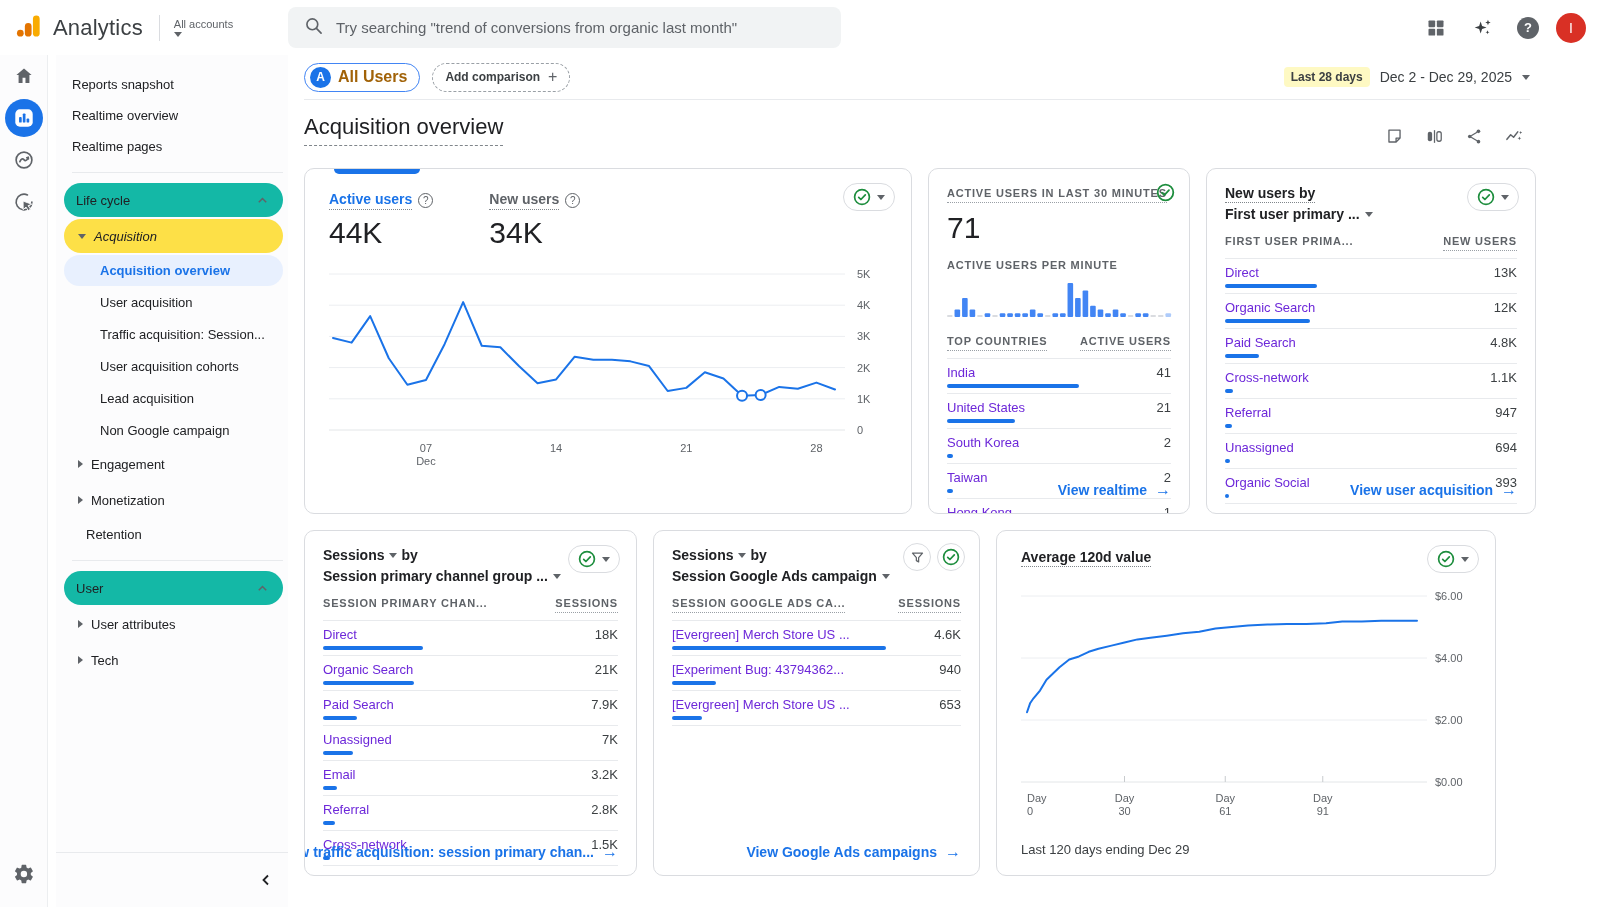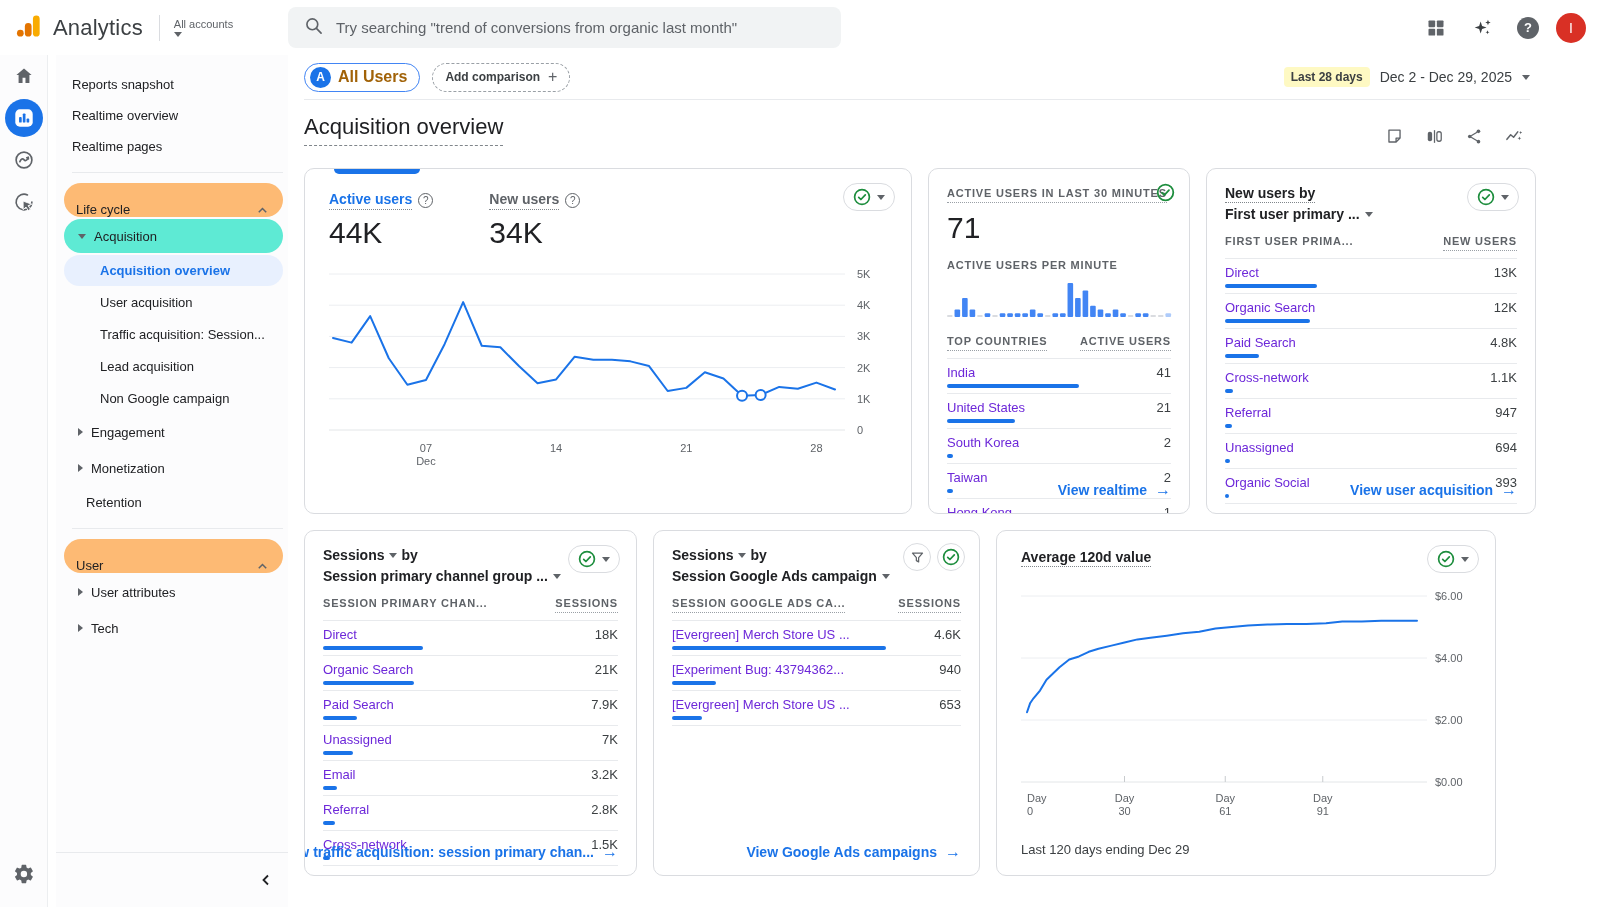--- a/index.html
+++ b/index.html
@@ -28,25 +28,25 @@
   
   .rail { position:absolute; left:0; top:55px; bottom:0; width:48px; background:#fcfcfd; border-right:1px solid #eceef0; }
   .rail-item { width:48px; height:42px; display:flex; align-items:center; justify-content:center; cursor:pointer; }
   .rail-active-pill { width:38px; height:38px; border-radius:50%; background:#1a73e8; display:flex; align-items:center; justify-content:center; }
   .rail-gear { position:absolute; bottom:12px; left:0; }
 
   
   .sidebar { position:absolute; left:56px; top:55px; bottom:0; width:240px; background:#fcfcfd; border-right:1px solid #eceef0; }
   .side-item { height:31px; display:flex; align-items:center; padding-left:16px; font-size:13px; color:#202124; cursor:pointer; }
   .side-divider { height:1px; background:#e8eaed; margin:10px 12px 10px 16px; }
-  .side-header { height:34px; margin:0 12px 2px 8px; padding:0 14px 0 12px; background:#fdba74; border-radius:17px;
-    display:flex; align-items:flex-end; justify-content:space-between; font-size:13px; color:#202124; cursor:pointer; }
+  .side-header { height:34px; margin:0 12px 2px 8px; padding:0 14px 0 12px; background:#14b8a6; border-radius:17px;
+    display:flex; align-items:center; justify-content:space-between; font-size:13px; color:#202124; cursor:pointer; }
   .side-parent { height:34px; margin:0 12px 2px 8px; padding:0 8px; border-radius:17px;
     display:flex; align-items:center; font-size:13px; cursor:pointer; }
-  .side-parent.open { background:#5eead4; }
+  .side-parent.open { background:#fde047;font-style:italic; }
   .side-parent .tri { margin:0 8px 0 6px; }
   .side-child { height:31px; margin:1px 12px 1px 8px; padding-left:36px; border-radius:16px;
     display:flex; align-items:center; font-size:13px; color:#202124; cursor:pointer; }
   .side-child.active { background:#e8f0fe; color:#1a73e8; font-weight:bold; }
   .side-leaf { padding-left:30px; }
   .tri-down { width:0; height:0; border-left:4px solid transparent; border-right:4px solid transparent; border-top:5px solid #5f6368; }
   .tri-right { width:0; height:0; border-top:4px solid transparent; border-bottom:4px solid transparent; border-left:5px solid #5f6368; }
   .side-bottom { position:absolute; bottom:0; left:0; right:0; height:55px; border-top:1px solid #e8eaed; }
   .collapse-btn { position:absolute; right:14px; top:12px; width:30px; height:30px; display:flex; align-items:center; justify-content:center; cursor:pointer; }
 
@@ -222,20 +222,21 @@
       </svg>
   </div>
   <div class="side-parent open">
     <span class="tri tri-down"></span>
     <span>Acquisition</span>
   </div>
   <div id="acq-children">
       <div class="side-child active">Acquisition overview</div>
       <div class="side-child">User acquisition</div>
       <div class="side-child">Traffic acquisition: Session...</div>
+      <div class="side-child">User acquisition cohorts</div>
       <div class="side-child">Lead acquisition</div>
       <div class="side-child">Non Google campaign</div>
     </div>
   <div class="side-parent">
     <span class="tri tri-right"></span>
     <span>Engagement</span>
   </div>
   <div class="side-parent">
     <span class="tri tri-right"></span>
     <span>Monetization</span>

